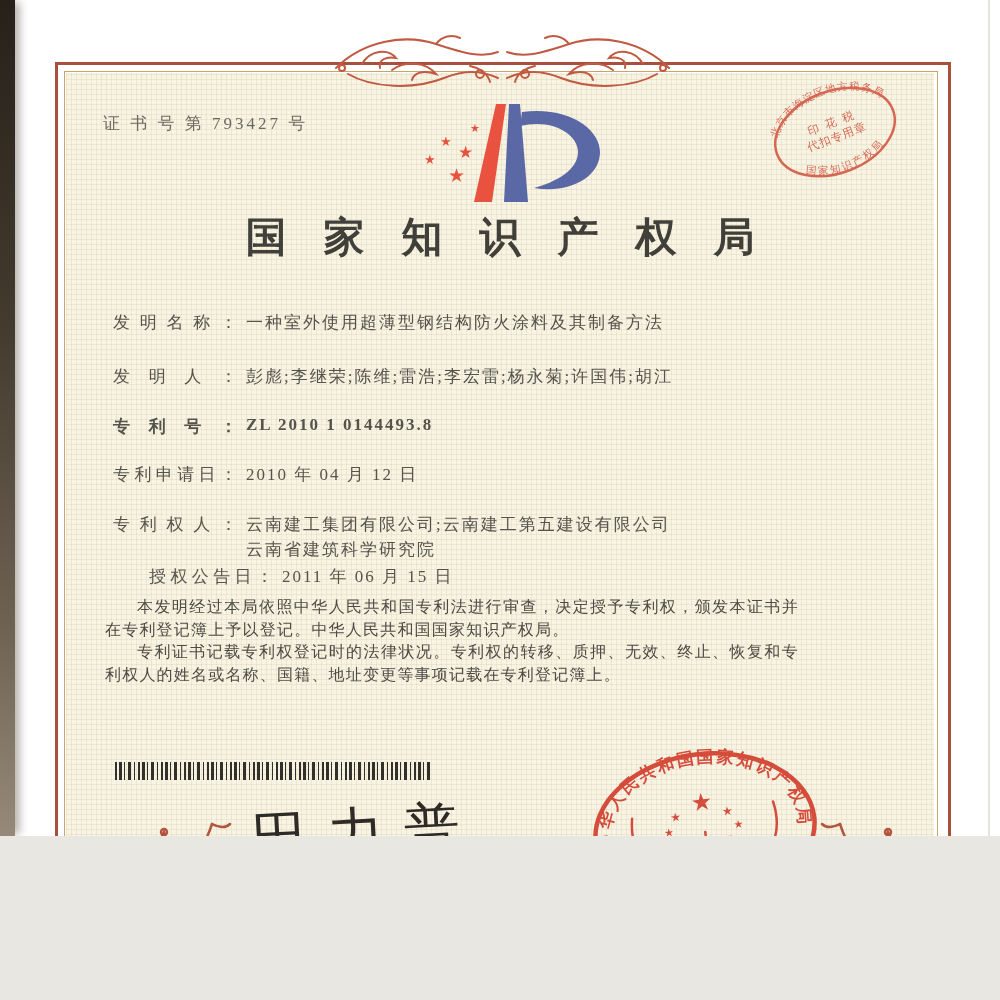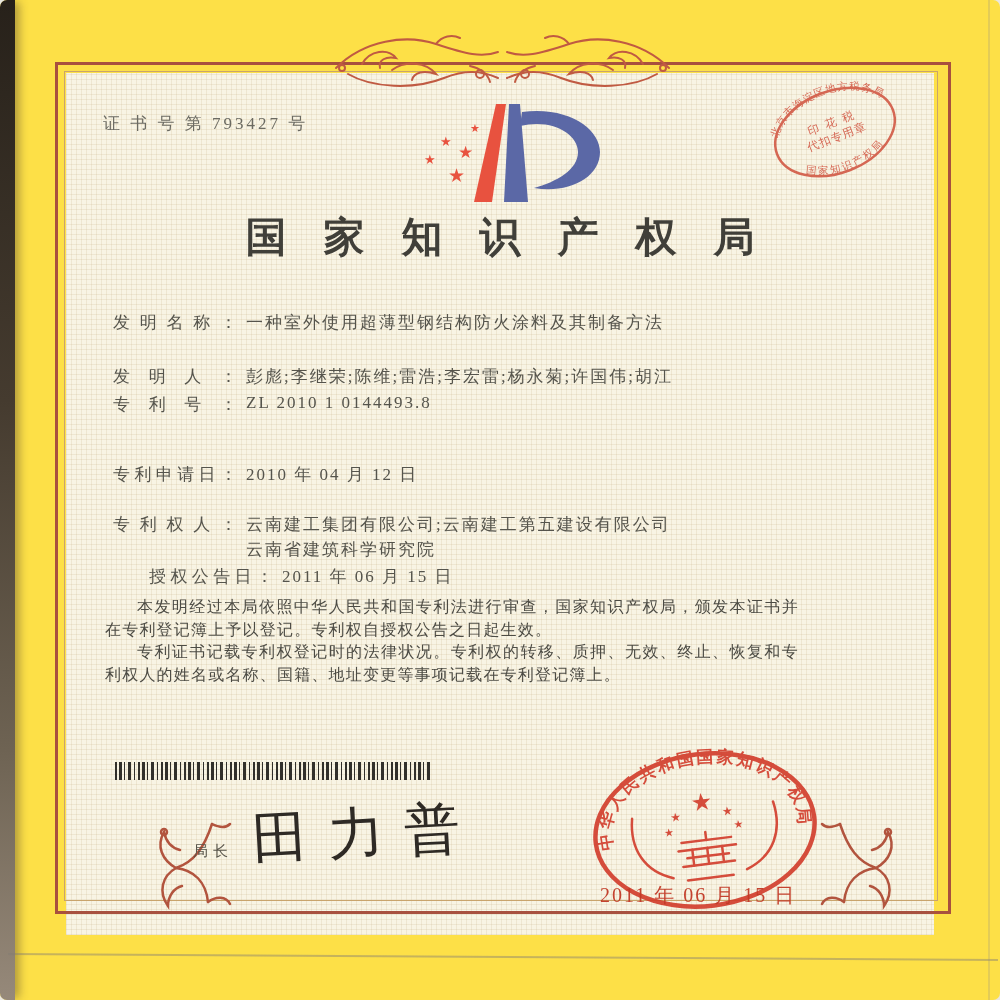--- a/index.html
+++ b/index.html
@@ -1,20 +1,19 @@
 <!DOCTYPE html>
 <html><head>
 <meta charset="utf-8">
 <style>
   html,body{margin:0;padding:0;background:#e9e7e1;}
   .page{
-    position:relative;width:1000px;height:1000px;margin:0 auto;
-    background:#fde047;overflow:hidden;
+    position:relative;width:1000px;height:836px;margin:0 auto;
+    background:#ffffff;overflow:hidden;
     font-family:"Liberation Serif","DejaVu Serif",serif;
-    border-radius:7px;
   }
   
   .spine{
     position:absolute;left:0;top:0;width:15px;height:100%;
     background:linear-gradient(180deg,#27211a 0%,#453b2f 40%,#6e6353 75%,#96897a 100%);
     box-shadow:6px 0 10px -2px rgba(70,58,44,.45);
   }
   .page-edge-right{position:absolute;right:10px;top:0;width:2px;height:100%;background:rgba(150,144,132,.25);}
   .page-edge-bottom{position:absolute;left:8px;top:953px;width:990px;height:2px;background:rgba(130,125,115,.45);transform:rotate(.35deg);transform-origin:left center;}
 
@@ -136,36 +135,36 @@
   </svg>
 
   <div class="doc-title">国家知识产权局</div>
 
   <div class="field-row" style="top:311px;">
     <span class="field-label">发明名称：</span><span class="field-value">一种室外使用超薄型钢结构防火涂料及其制备方法</span>
   </div>
   <div class="field-row" style="top:365px;">
     <span class="field-label">发明人：</span><span class="field-value">彭彪;李继荣;陈维;雷浩;李宏雷;杨永菊;许国伟;胡江</span>
   </div>
-  <div class="field-row" style="top:393px;">
+  <div class="field-row" style="top:415px;font-weight:bold;">
     <span class="field-label">专利号：</span><span class="field-value">ZL 2010 1 0144493.8</span>
   </div>
   <div class="field-row" style="top:463px;">
     <span class="field-label">专利申请日：</span><span class="field-value">2010 年 04 月 12 日</span>
   </div>
   <div class="field-row" style="top:513px;">
     <span class="field-label">专利权人：</span><span class="field-value">云南建工集团有限公司;云南建工第五建设有限公司</span>
   </div>
   <div class="field-value2" style="top:538px;">云南省建筑科学研究院</div>
   <div class="field-row" style="top:565px;padding-left:36px;">
     <span class="field-label">授权公告日：</span><span class="field-value">2011 年 06 月 15 日</span>
   </div>
 
   <div class="body-text">
-    <p>本发明经过本局依照中华人民共和国专利法进行审查，国家知识产权局，颁发本证书并在专利登记簿上予以登记。专利权自授权公告之日起生效。</p>
+    <p>本发明经过本局依照中华人民共和国专利法进行审查，决定授予专利权，颁发本证书并在专利登记簿上予以登记。中华人民共和国国家知识产权局。</p>
     <p>专利证书记载专利权登记时的法律状况。专利权的转移、质押、无效、终止、恢复和专利权人的姓名或名称、国籍、地址变更等事项记载在专利登记簿上。</p>
   </div>
 
   <div class="barcode"></div>
 
   <div class="signer-title">局长</div>
   <div class="signature">田力普</div>
 
   <svg class="main-seal" viewBox="0 0 254 172">
     <g transform="rotate(-7 127 86)" stroke="#d23b2a" fill="none">

